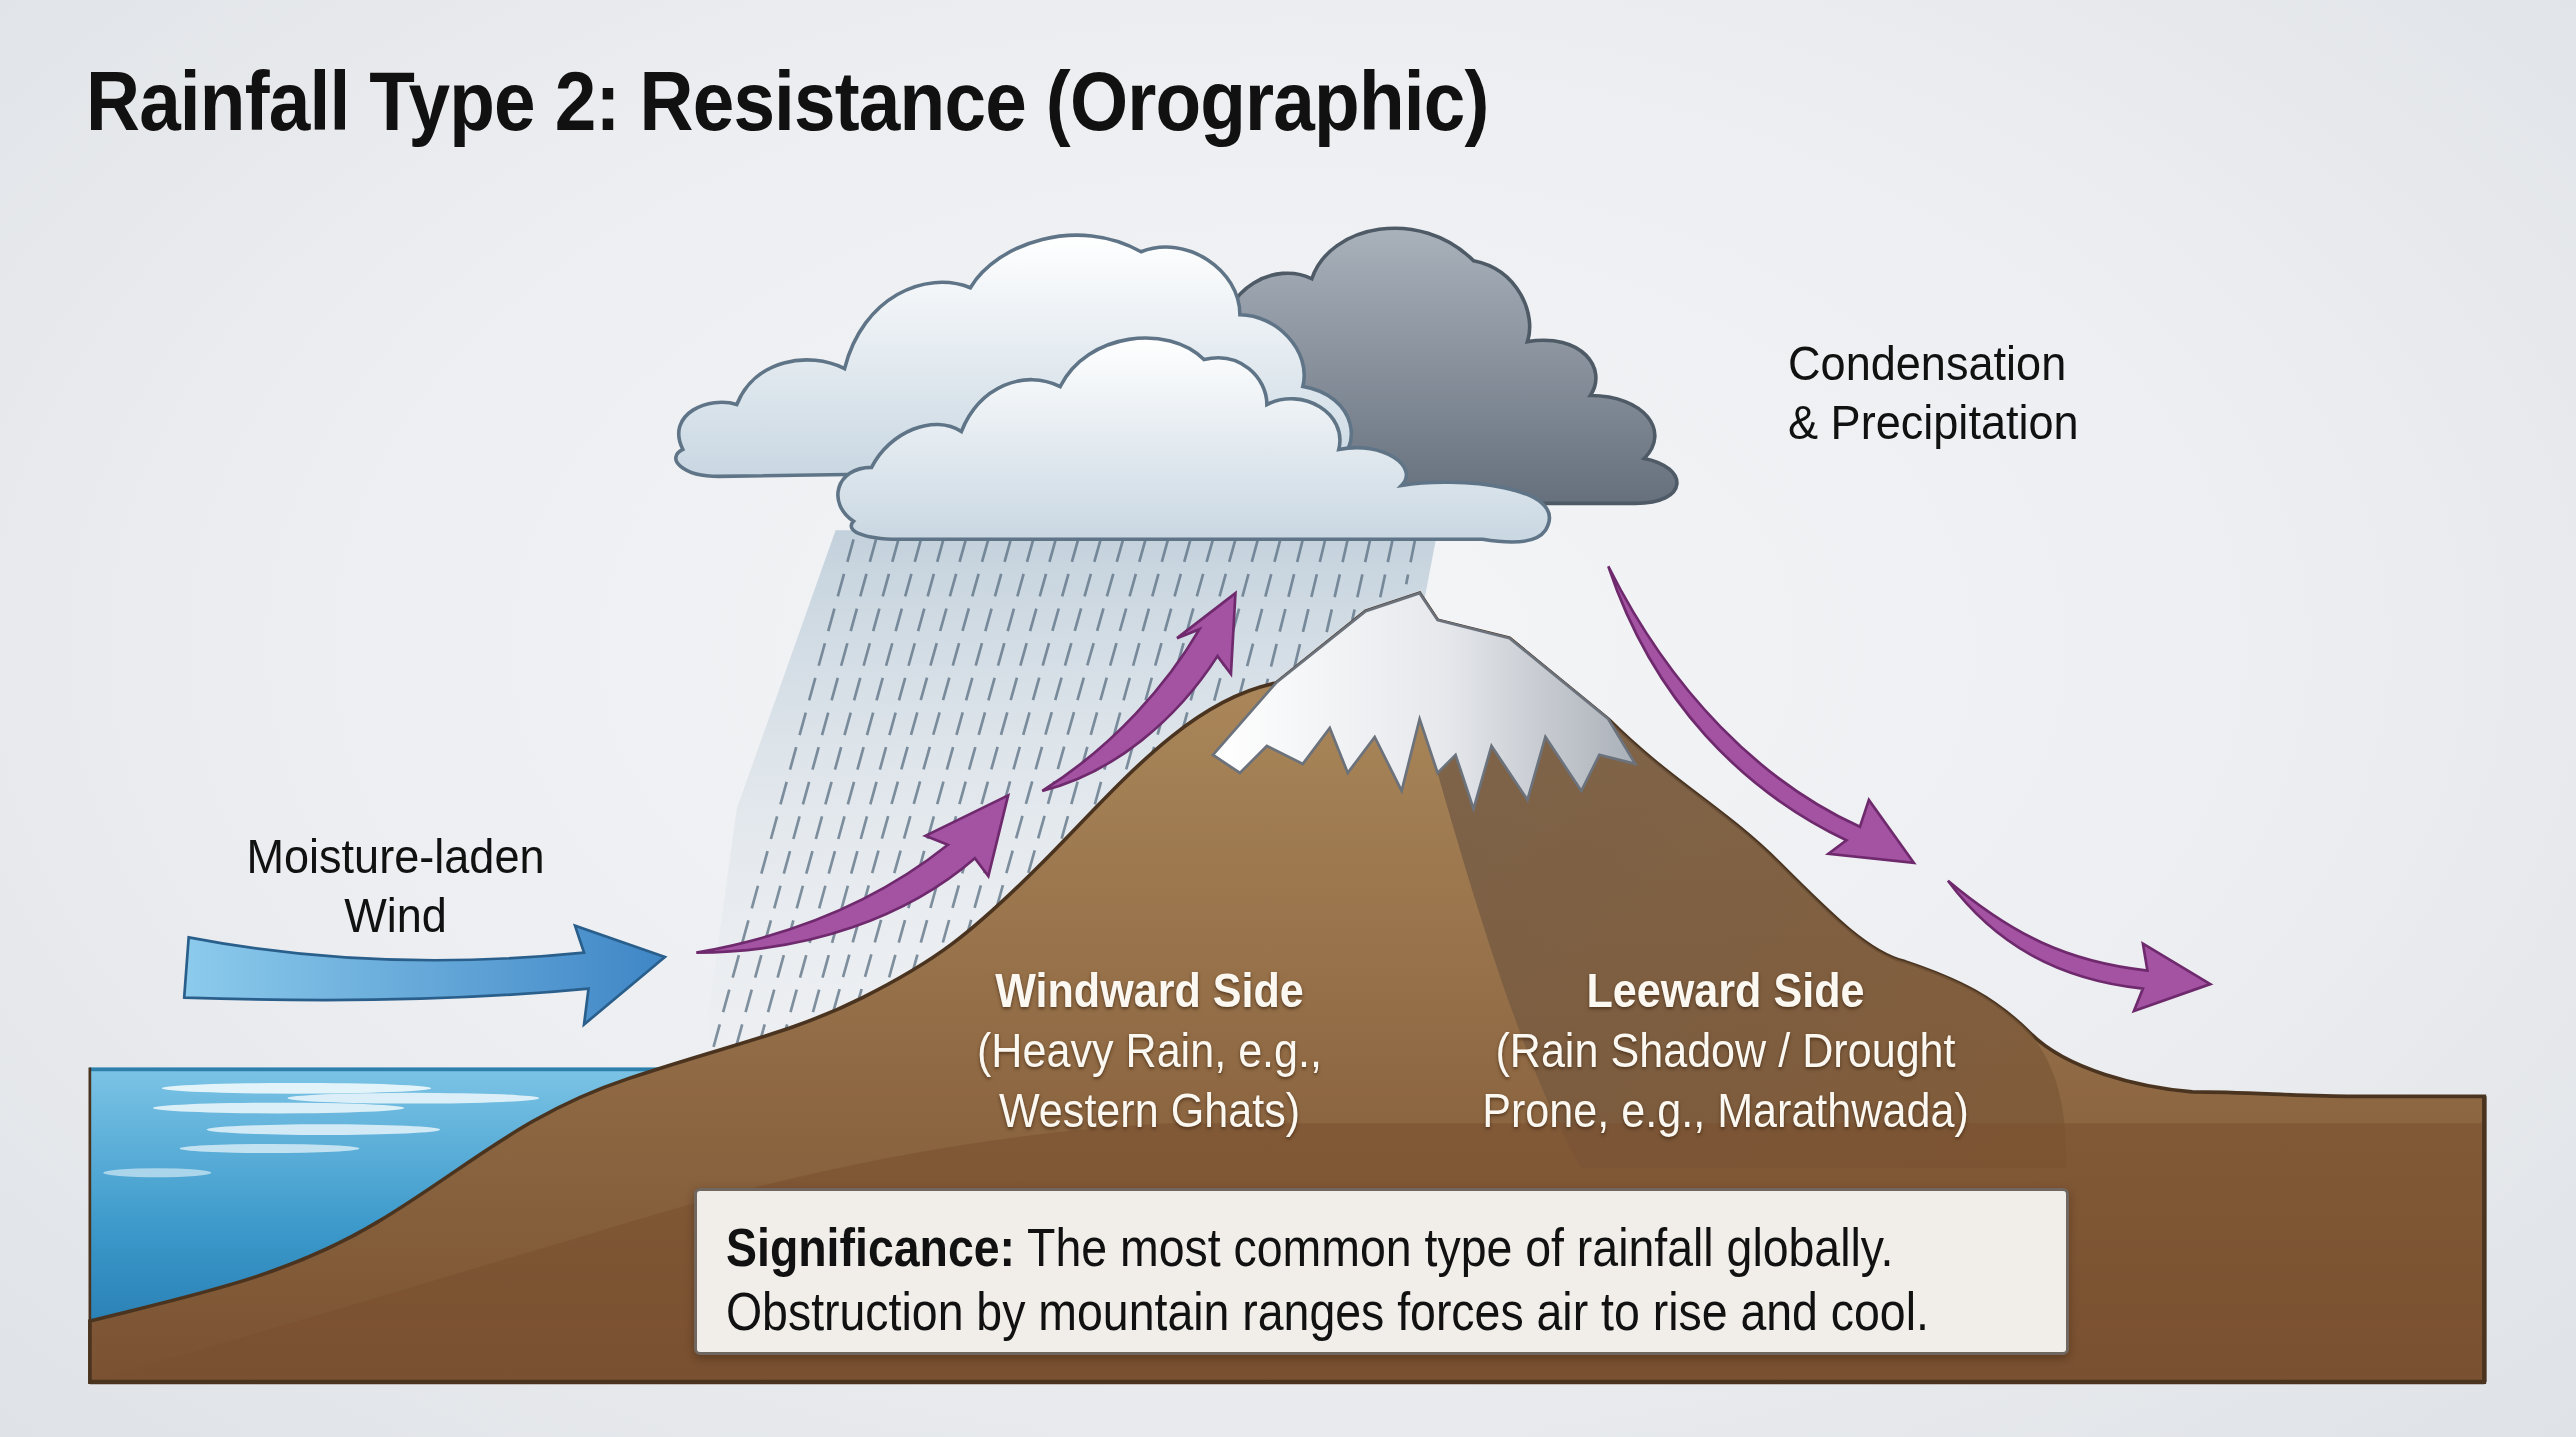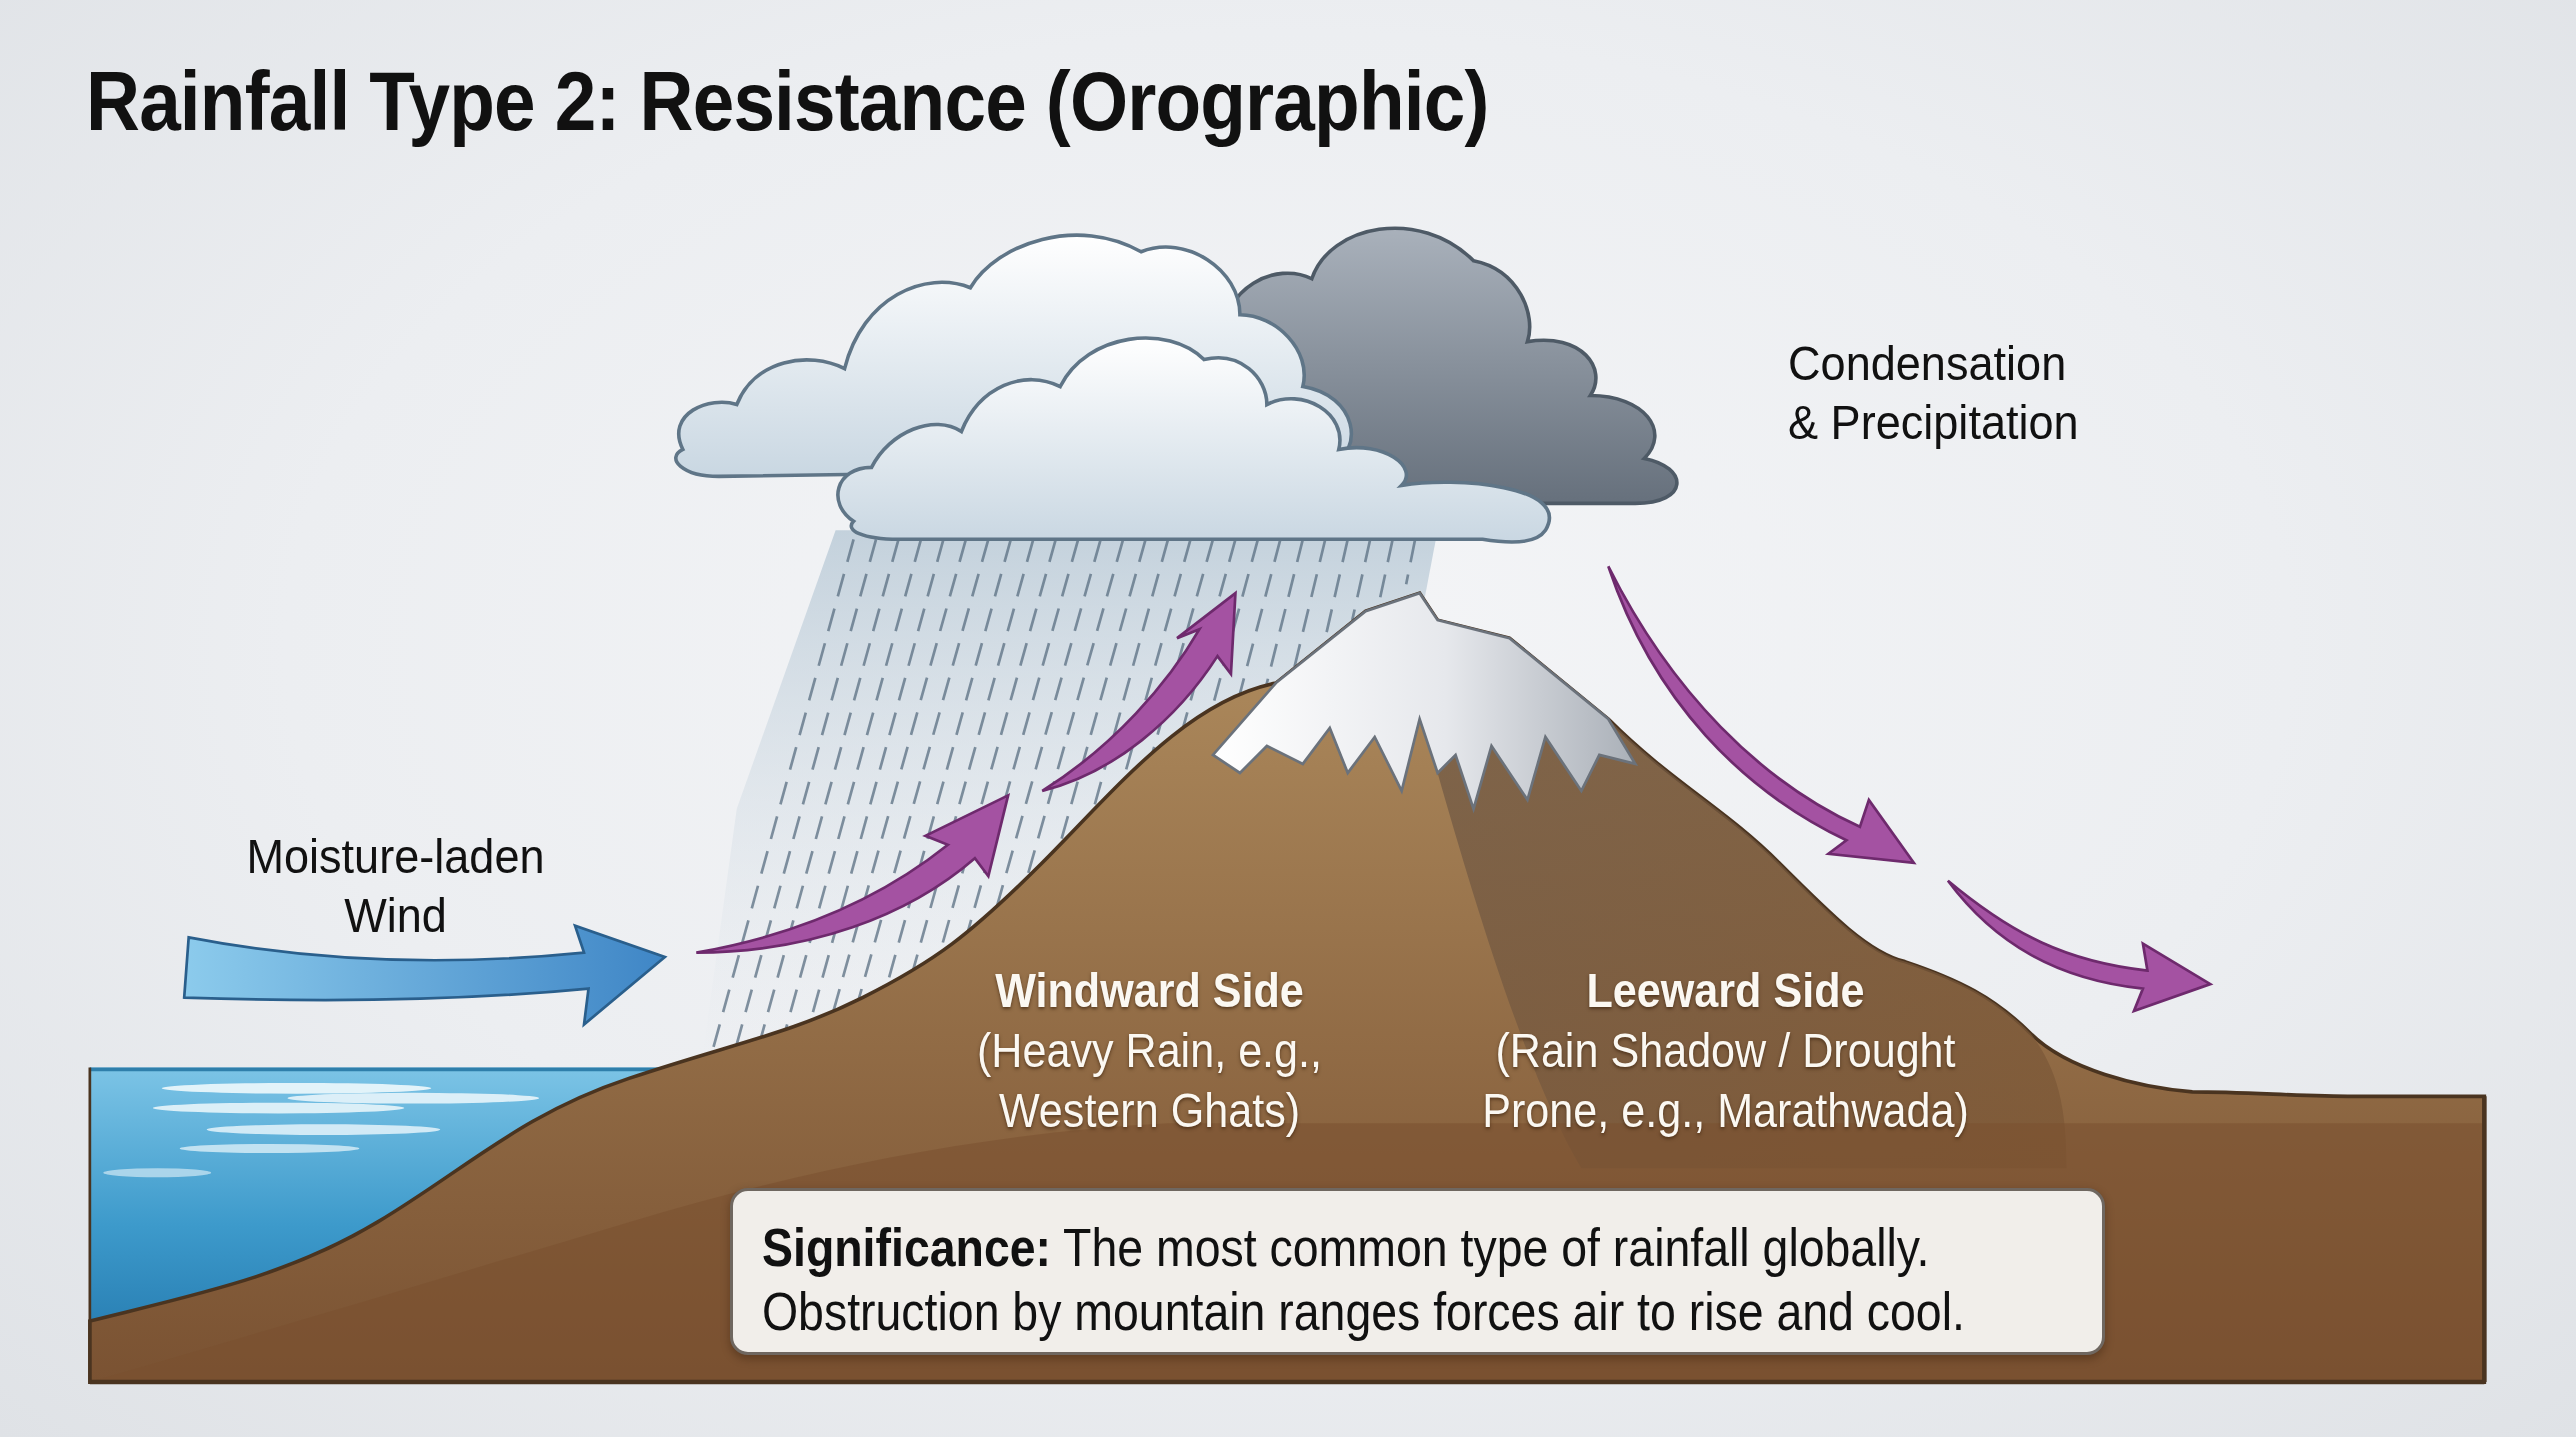--- a/index.html
+++ b/index.html
@@ -25,24 +25,23 @@
       position: absolute; color: #fbf8f2; text-align: center; line-height: 1.22;
       text-shadow: 0 1.8px 3.6px rgba(60,35,15,0.7); white-space: nowrap;
       font-family: "Liberation Sans", sans-serif; transform: scaleX(0.88);
     }
     .side-label .hd { font-weight: 700; font-size: 49px; display: block; }
     .side-label .bd { font-size: 49px; display: block; }
     .windward { left: 925px; top: 961px; width: 449px; }
     .leeward { left: 1420px; top: 961px; width: 611px; }
     .sig-box {
       position: absolute; left: 694px; top: 1188px; width: 1375px; height: 167px;
-      background: #f1eeea; border: 3.6px solid #6f6760; border-radius: 18px;
+      background: #f1eeea; border: 3.6px solid #6f6760; border-radius: 6px;
       box-sizing: border-box; padding: 25px 29px 0 29px;
       box-shadow: 0 3.6px 9px rgba(40,20,5,0.35);
-      margin-left: 36px;
     }
     .sig-line { font-size: 54px; color: #111; line-height: 1.18; white-space: nowrap; transform: scaleX(0.86); transform-origin: left top; }
     .sig-line b { font-weight: 700; }
   </style>
 </head>
 <body>
 
 <div class="title">Rainfall Type 2: Resistance (Orographic)</div>
 
 <svg class="scene" width="2576" height="1438" viewBox="0 0 2867 1600" xmlns="http://www.w3.org/2000/svg">

